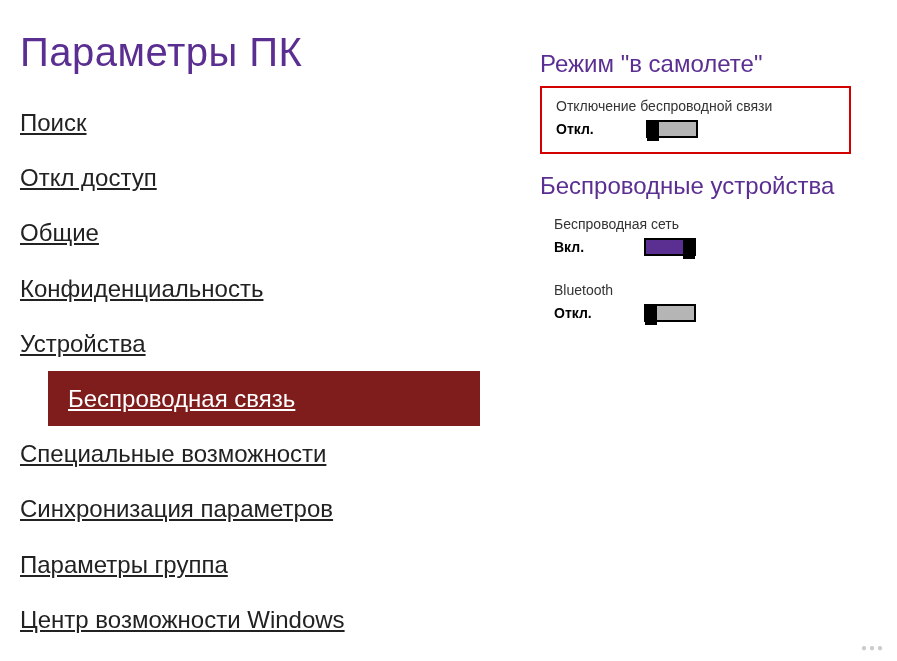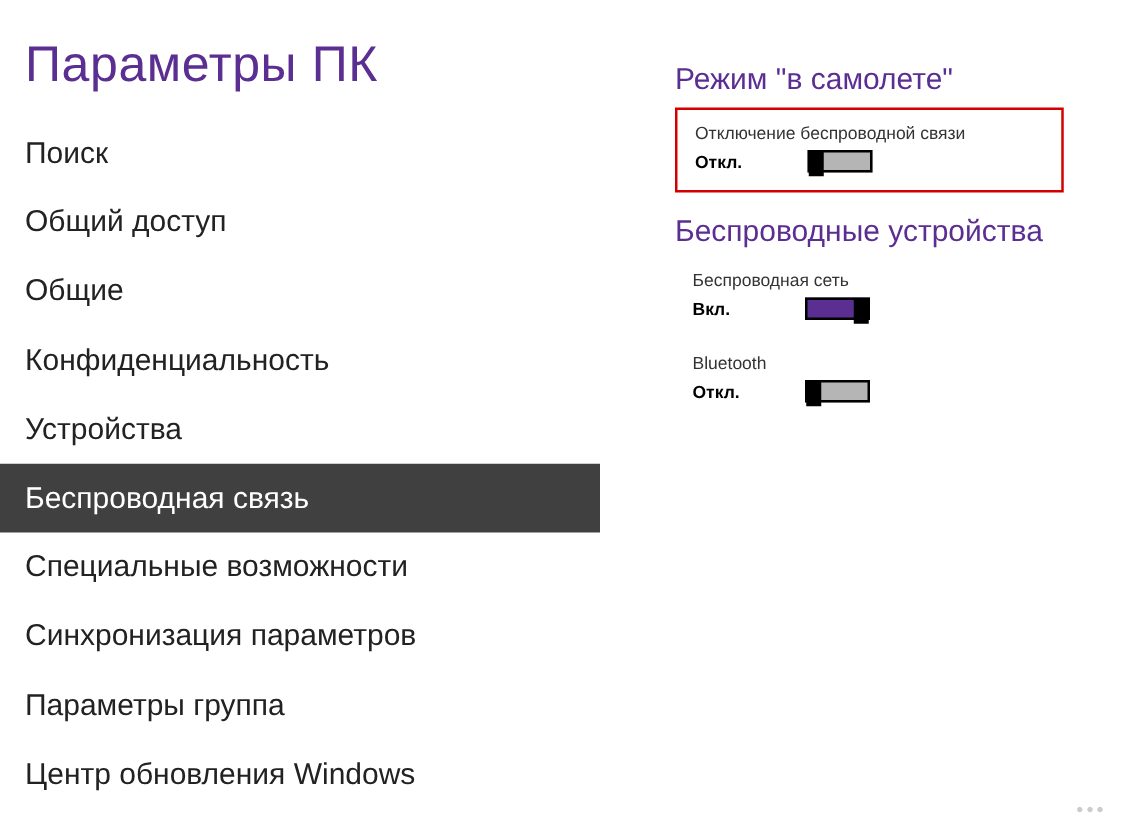--- a/index.html
+++ b/index.html
@@ -27,24 +27,26 @@
       display: flex;
       flex-direction: column;
     }
     .nav-item {
       font-size: 24px;
       font-weight: 300;
       color: #222;
       padding: 12px 0 12px 20px;
       cursor: pointer;
       line-height: 1.3;
+      text-decoration: underline;
     }
     .nav-item.selected {
-      background: #404040;
+      background: #7f1d1d;
       color: #fff;
+      margin-left: 48px;
     }
     .content {
       flex: 1;
       padding: 50px 20px 0 60px;
     }
     .section-title {
       color: #5b2e91;
       font-size: 24px;
       font-weight: 400;
       margin-bottom: 14px;
@@ -103,29 +105,29 @@
       letter-spacing: 2px;
     }
   </style>
 </head>
 <body>
 
 <div class="sidebar">
   <h1 class="page-title">Параметры ПК</h1>
   <div class="nav-list">
     <div class="nav-item">Поиск</div>
-    <div class="nav-item">Общий доступ</div>
+    <div class="nav-item">Откл доступ</div>
     <div class="nav-item">Общие</div>
     <div class="nav-item">Конфиденциальность</div>
     <div class="nav-item">Устройства</div>
     <div class="nav-item selected">Беспроводная связь</div>
     <div class="nav-item">Специальные возможности</div>
     <div class="nav-item">Синхронизация параметров</div>
     <div class="nav-item">Параметры группа</div>
-    <div class="nav-item">Центр обновления Windows</div>
+    <div class="nav-item">Центр возможности Windows</div>
   </div>
 </div>
 
 <div class="content">
 
   <h2 class="section-title">Режим "в самолете"</h2>
   <div class="highlight-box">
     <div class="setting-label">Отключение беспроводной связи</div>
     <div class="toggle-row">
       <span class="toggle-state">Откл.</span>

